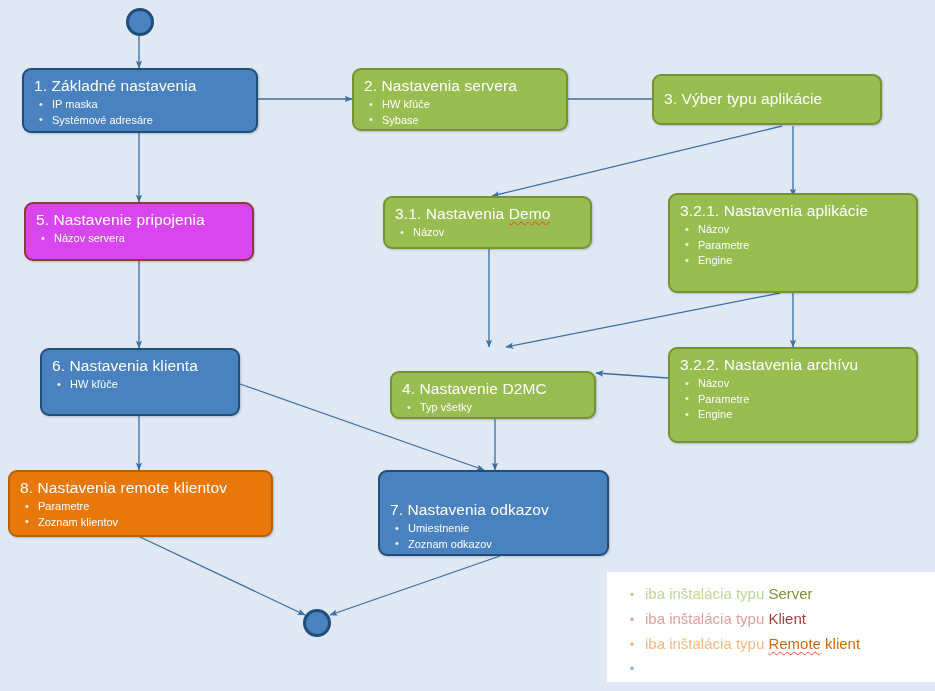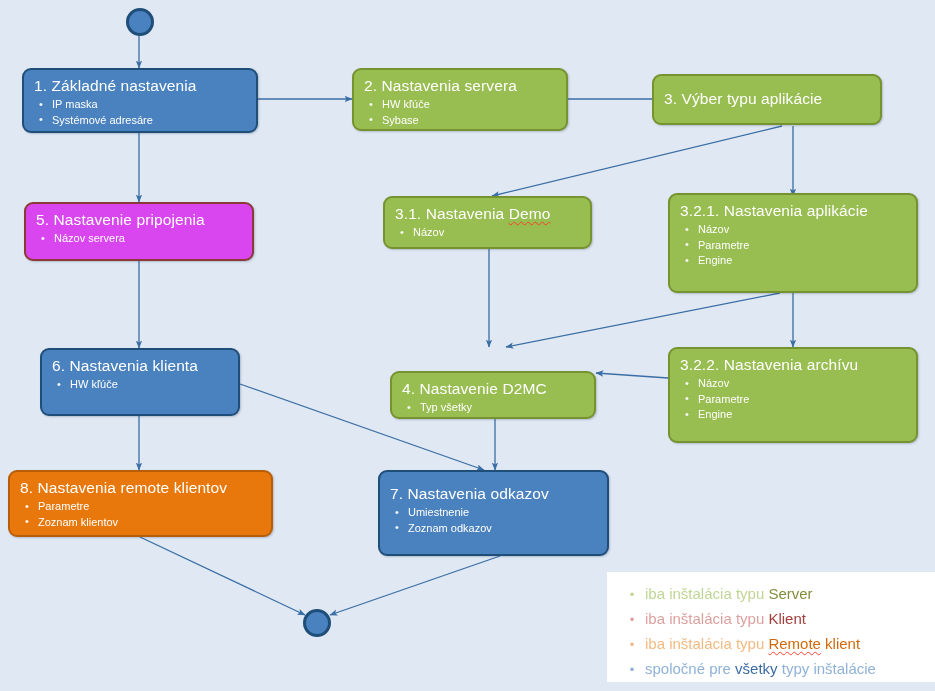--- a/index.html
+++ b/index.html
@@ -229,21 +229,21 @@
   </div>
 
   <div class="node orange" style="left:8px; top:470px; width:265px; height:67px;">
     <div class="title">8. Nastavenia  remote klientov</div>
     <ul>
       <li>Parametre</li>
       <li>Zoznam klientov</li>
     </ul>
   </div>
 
-  <div class="node blue" style="left:378px; top:470px; width:231px; height:86px; padding-top:12px;">
+  <div class="node blue" style="left:378px; top:470px; width:231px; height:86px; padding-top:28px;">
     <div class="title">7. Nastavenia  odkazov</div>
     <ul>
       <li>Umiestnenie</li>
       <li>Zoznam odkazov</li>
     </ul>
   </div>
 
   <div class="legend" style="left:607px; top:572px; width:328px; height:110px;">
     <div class="legend-row lg-green">
       <span class="legend-bullet">•</span>
@@ -252,17 +252,16 @@
     <div class="legend-row lg-red">
       <span class="legend-bullet">•</span>
       <span class="legend-text"><span>iba inštalácia typu </span><span class="em">Klient</span><span></span></span>
     </div>
     <div class="legend-row lg-orange">
       <span class="legend-bullet">•</span>
       <span class="legend-text"><span>iba inštalácia typu </span><span class="em misspelled">Remote</span><span class="em"> klient</span></span>
     </div>
     <div class="legend-row lg-blue">
       <span class="legend-bullet">•</span>
-      <span class="legend-text"><span>spoločné pre </span><span class="em">všetky</span><span> typy inštalácie</span></span>
     </div>
   </div>
 
 </div>
 
 </body></html>

